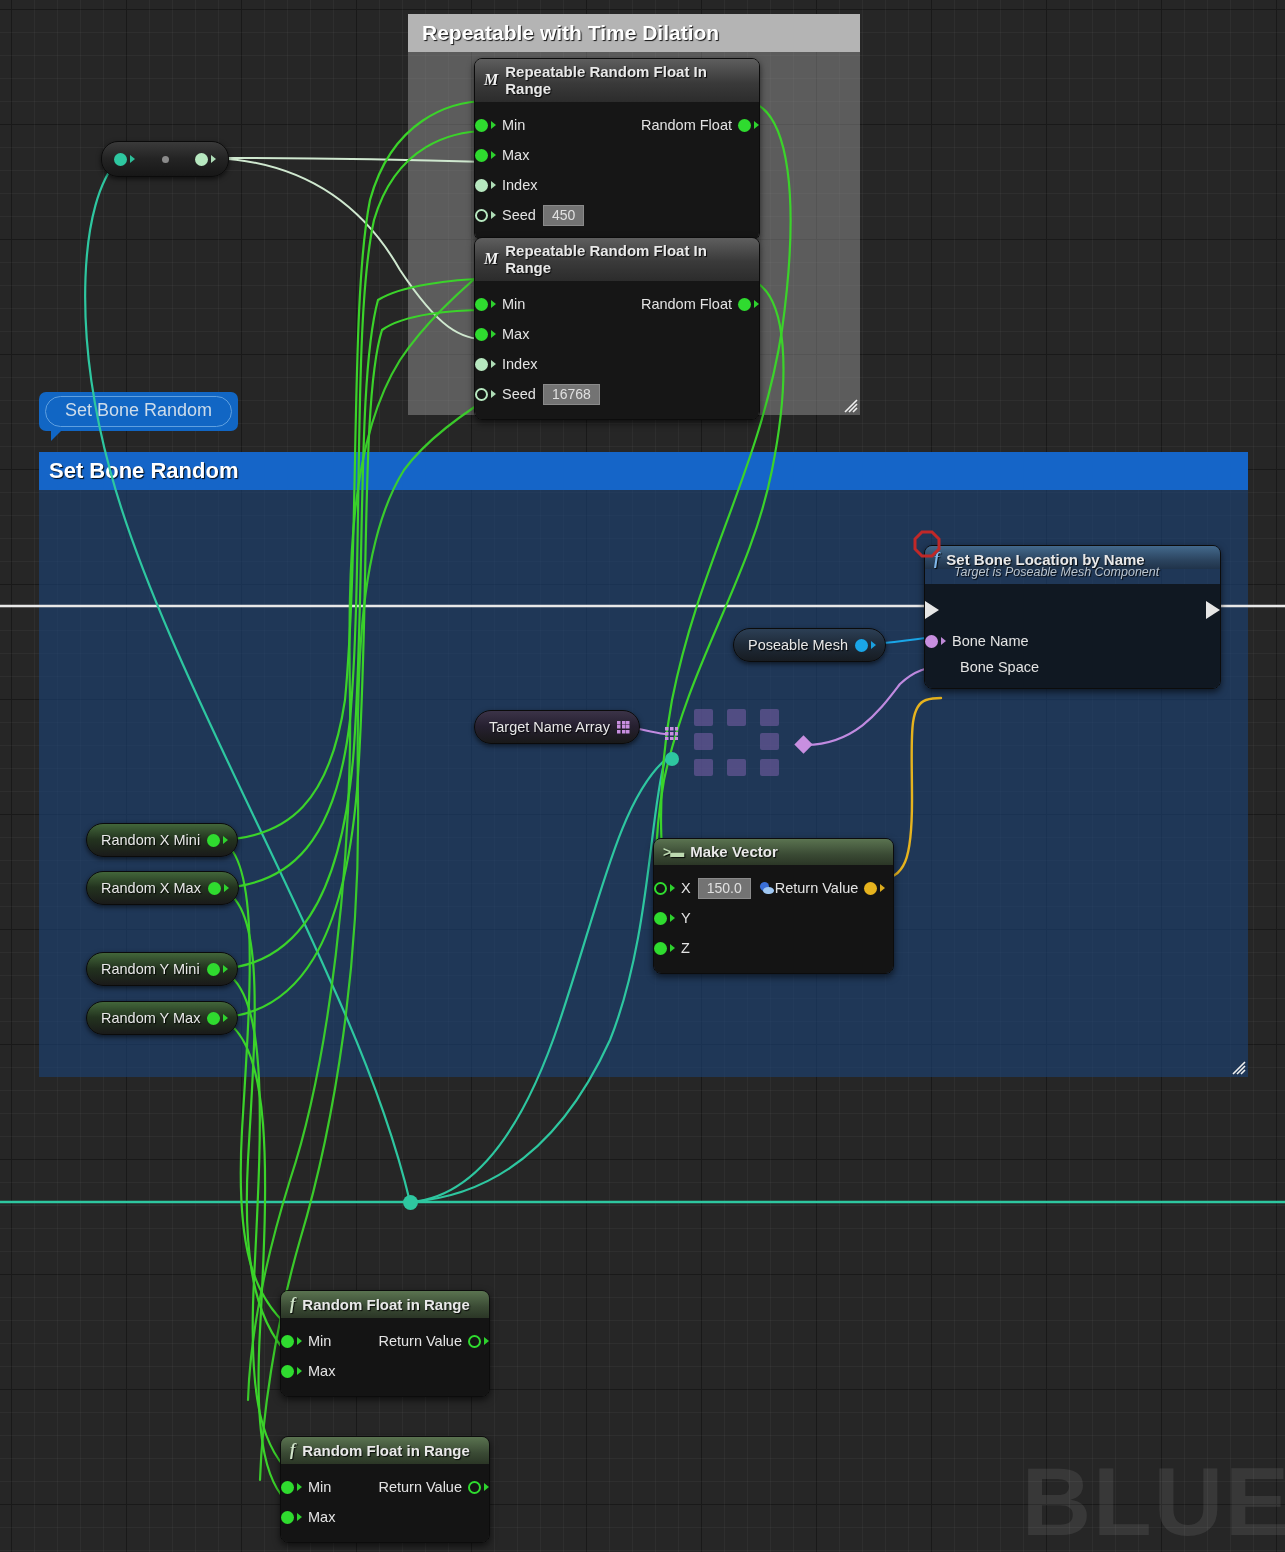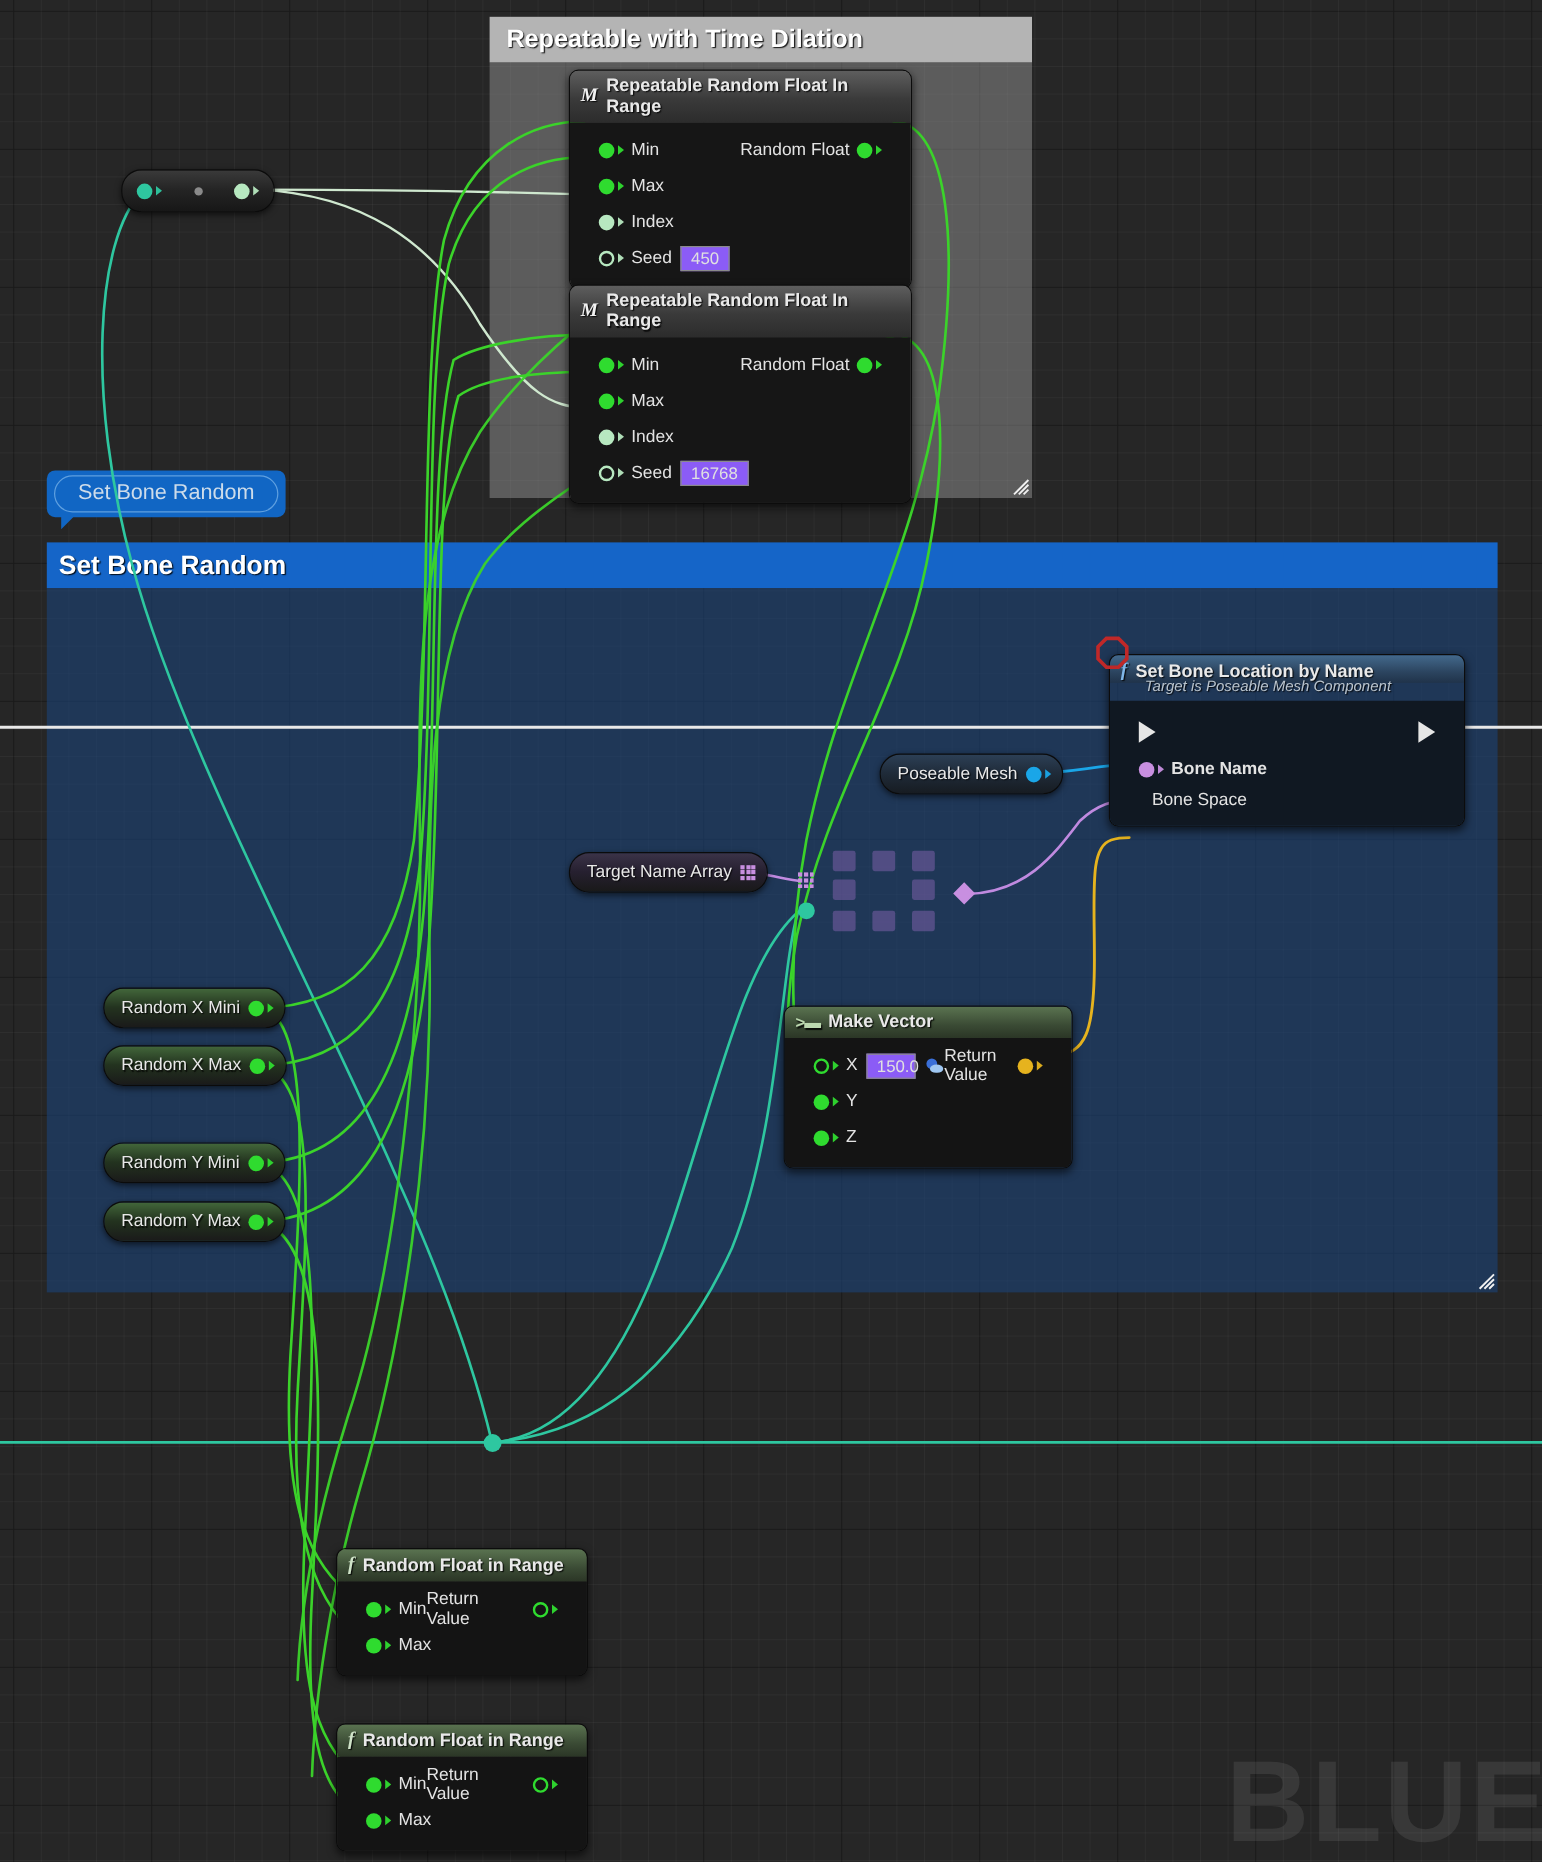--- a/index.html
+++ b/index.html
@@ -87,21 +87,21 @@
     padding: 4px 10px 5px 9px;
     font-size: 15px; font-weight: bold; color: #e9e9e9;
     text-shadow: 1px 1px 1px rgba(0,0,0,0.85);
   }
   .node .nsub {
     font-size: 12.5px; font-style: italic; color: #b9c3cc;
     padding: 0 8px 5px 29px; margin-top: -4px;
     text-shadow: 1px 1px 1px rgba(0,0,0,0.85);
   }
   .node .nbody { background: #141414; padding: 8px 0 10px; }
-  .row { position: relative; display: flex; align-items: center; height: 30px; padding: 0 24px; }
+  .row { position: relative; display: flex; align-items: center; height: 30px; padding: 0 0; }
   .row .lbl { font-size: 14.5px; color: #e3e3e3; }
   .row .lbl.r { margin-left: auto; }
 
   
   .pin { width: 13px; height: 13px; border-radius: 50%; flex: 0 0 13px; }
   .pin.hollow { background: transparent; border: 2.5px solid currentColor; width: 13px; height: 13px; }
   .pin-wrap { display: flex; align-items: center; gap: 3px; }
   .arrow { width: 0; height: 0; border-left: 5px solid currentColor; border-top: 4px solid transparent; border-bottom: 4px solid transparent; opacity: .95; }
   .exec-pin { width: 0; height: 0; border-left: 14px solid #e6e6e6; border-top: 9px solid transparent; border-bottom: 9px solid transparent; }
   .arr-pin { width: 13px; height: 13px; flex: 0 0 13px;
@@ -114,21 +114,21 @@
       linear-gradient(currentColor,currentColor) 9.6px 4.8px/3.5px 3.5px no-repeat,
       linear-gradient(currentColor,currentColor) 0 9.6px/3.5px 3.5px no-repeat,
       linear-gradient(currentColor,currentColor) 4.8px 9.6px/3.5px 3.5px no-repeat,
       linear-gradient(currentColor,currentColor) 9.6px 9.6px/3.5px 3.5px no-repeat;
   }
   .vecpin { width: 16px; height: 13px; flex: 0 0 16px; position: relative; }
   .vecpin::before { content:''; position:absolute; left:1px; top:0; width:9px; height:9px; border-radius:50%; background:#3a6fd8; }
   .vecpin::after { content:''; position:absolute; left:4px; top:5px; width:11px; height:7px; border-radius:50% 50% 45% 45%; background:#9fc7f2; }
 
   .valbox {
-    margin-left: 7px; background: #8b5cf6; border: 1px solid #8a8a8a;
+    margin-left: 7px; background: #737373; border: 1px solid #8a8a8a;
     color: #e0e0e0; font-size: 14px; padding: 1px 8px 2px; min-width: 38px; text-align: center;
   }
 
   
   .node.mnode { width: 286px; }
   .node.mnode .nhead {
     background: linear-gradient(to bottom, #5e5e5e 0%, #3a3a3a 55%, #2c2c2c 100%);
   }
   .node.mnode .nbody { background: #161616; }
   .mglyph { font-family: "Liberation Serif", serif; font-style: italic; font-weight: bold; font-size: 16px; color: #f2f2f2; }
@@ -488,21 +488,21 @@
       <div class="row" style="height:32px;">
         <span class="exec-pin"></span>
         <span style="margin-left:auto;"></span>
         <span class="exec-pin"></span>
       </div>
       <div class="row">
         <span class="pin-wrap" style="color:#c88fe0;">
           <span class="pin" style="background:#c88fe0;"></span>
             <span class="arrow"></span>
         </span>
-        <span class="lbl" style="margin-left:6px;font-weight:bold;">Bone Name</span>
+        <span class="lbl" style="margin-left:6px;">Bone Name</span>
       </div>
       <div class="row" style="height:22px;padding-left:35px;">
         <span class="lbl">Bone Space</span>
       </div>
     </div>
   </div>
 
   <svg id="breakpoint" viewBox="0 0 28 28">
     <polygon points="9,2 19,2 26,9 26,19 19,26 9,26 2,19 2,9" fill="none" stroke="#c02828" stroke-width="3"></polygon>
   </svg>

